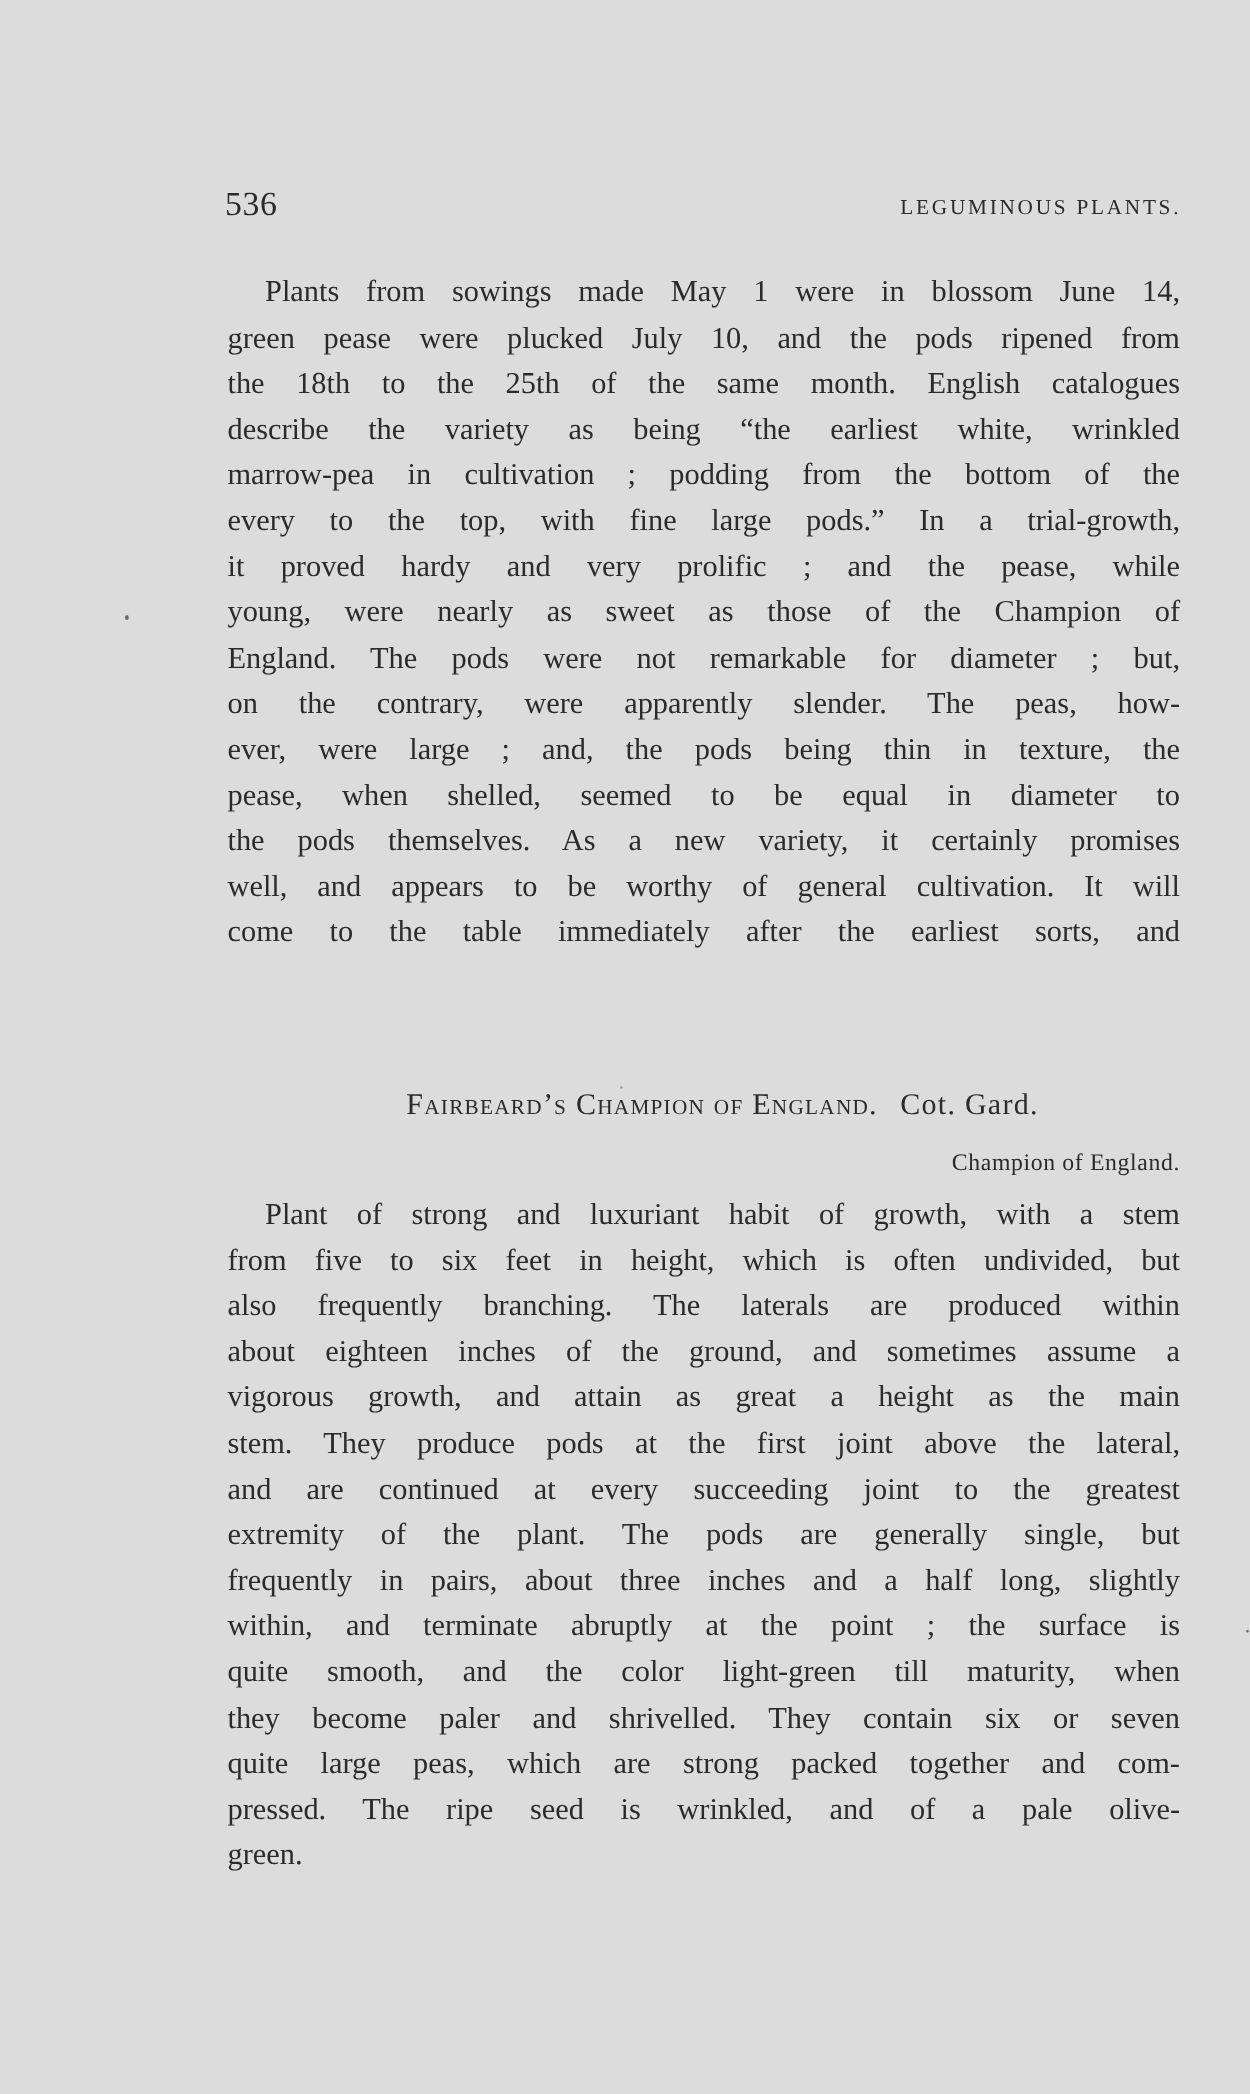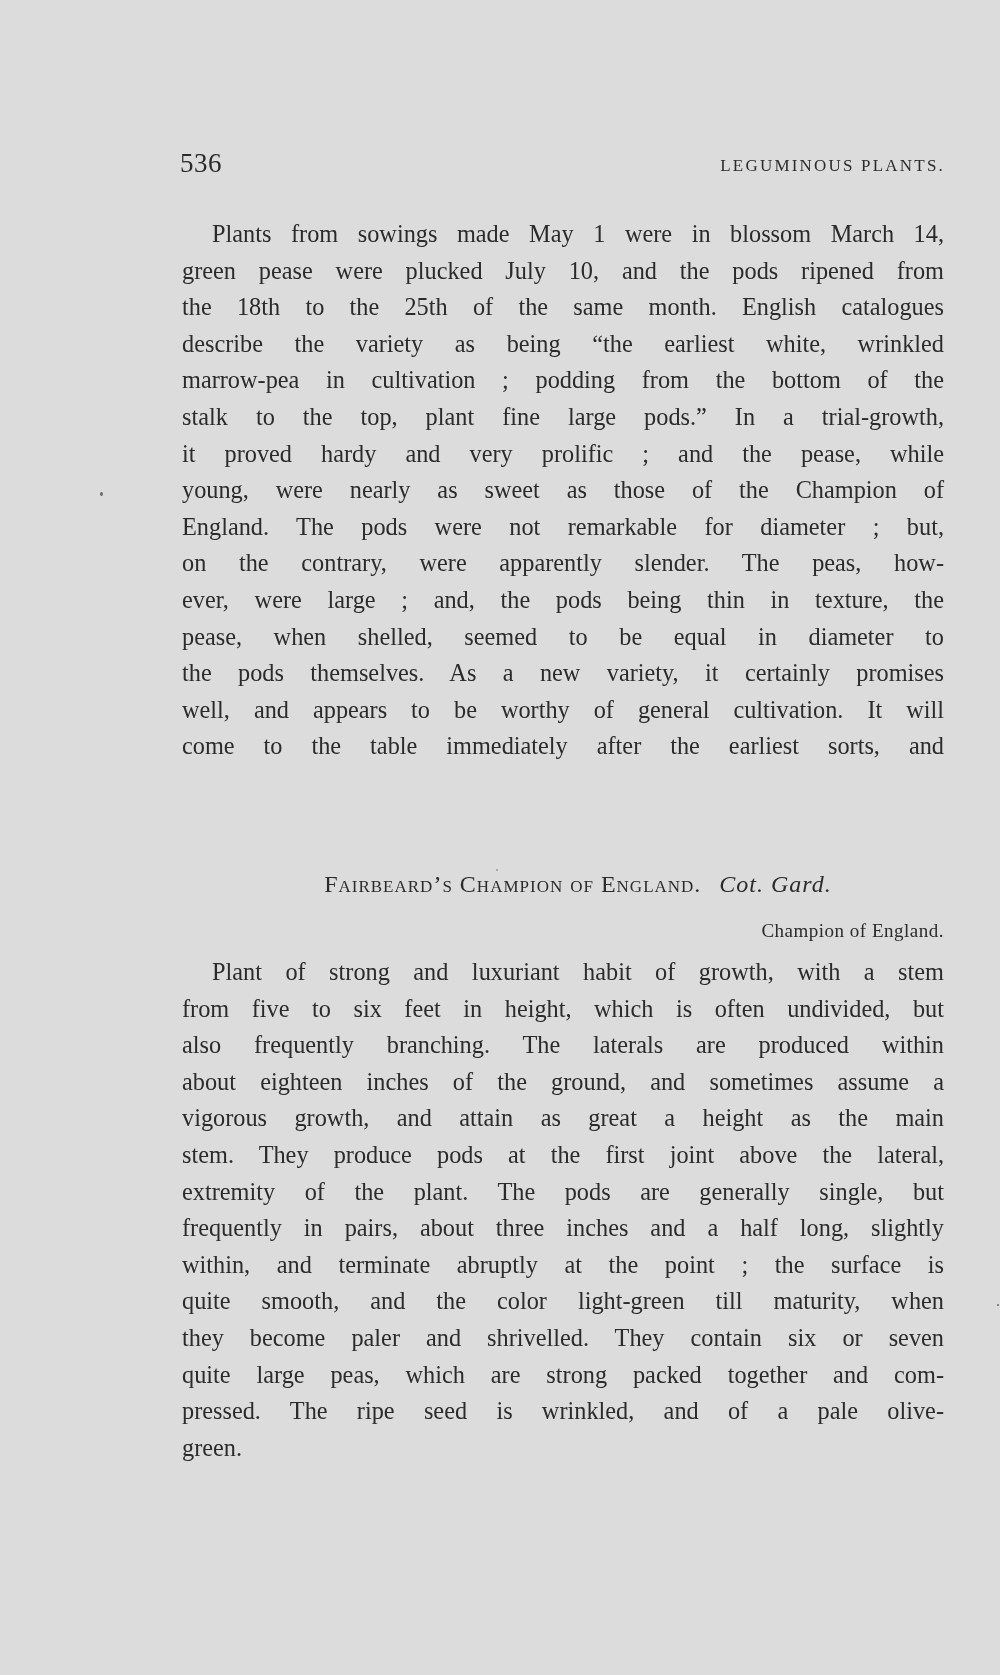--- a/index.html
+++ b/index.html
@@ -76,21 +76,20 @@
       left: 170px;
       width: 762px;
       text-align: center;
       font-size: 24px;
       letter-spacing: 1px;
       font-variant: small-caps;
       padding-left: 30px;
       box-sizing: border-box;
     }
     .section-heading .authority {
-      font-style: italic;
       font-variant: normal;
       margin-left: 18px;
       margin-top: 14px;
     }
     .synonym {
       position: absolute;
       top: 920px;
       left: 170px;
       width: 762px;
       text-align: right;
@@ -117,26 +116,26 @@
 <body>
 
 <div class="page">
 
   <div class="running-head">
     <span class="page-number">536</span>
     <span class="running-title">LEGUMINOUS PLANTS.</span>
   </div>
 
   <div class="body-text para1">
-    <span class="line indent">Plants from sowings made May 1 were in blossom March 14,</span>
+    <span class="line indent">Plants from sowings made May 1 were in blossom June 14,</span>
     <span class="line">green pease were plucked July 10, and the pods ripened from</span>
     <span class="line">the 18th to the 25th of the same month.  English catalogues</span>
     <span class="line">describe the variety as being “the earliest white, wrinkled</span>
     <span class="line">marrow-pea in cultivation ; podding from the bottom of the</span>
-    <span class="line">stalk to the top, plant fine large pods.”  In a trial-growth,</span>
+    <span class="line">every to the top, with fine large pods.”  In a trial-growth,</span>
     <span class="line">it proved hardy and very prolific ; and the pease, while</span>
     <span class="line">young, were nearly as sweet as those of the Champion of</span>
     <span class="line">England.  The pods were not remarkable for diameter ; but,</span>
     <span class="line">on the contrary, were apparently slender.  The peas, how-</span>
     <span class="line">ever, were large ; and, the pods being thin in texture, the</span>
     <span class="line">pease, when shelled, seemed to be equal in diameter to</span>
     <span class="line">the pods themselves.  As a new variety, it certainly promises</span>
     <span class="line">well, and appears to be worthy of general cultivation.  It will</span>
     <span class="line">come to the table immediately after the earliest sorts, and</span>
   </div>
@@ -147,20 +146,21 @@
 
   <div class="synonym">Champion of England.</div>
 
   <div class="body-text para2">
     <span class="line indent">Plant of strong and luxuriant habit of growth, with a stem</span>
     <span class="line">from five to six feet in height, which is often undivided, but</span>
     <span class="line">also frequently branching.  The laterals are produced within</span>
     <span class="line">about eighteen inches of the ground, and sometimes assume a</span>
     <span class="line">vigorous growth, and attain as great a height as the main</span>
     <span class="line">stem.  They produce pods at the first joint above the lateral,</span>
+    <span class="line">and are continued at every succeeding joint to the greatest</span>
     <span class="line">extremity of the plant.  The pods are generally single, but</span>
     <span class="line">frequently in pairs, about three inches and a half long, slightly</span>
     <span class="line">within, and terminate abruptly at the point ; the surface is</span>
     <span class="line">quite smooth, and the color light-green till maturity, when</span>
     <span class="line">they become paler and shrivelled.  They contain six or seven</span>
     <span class="line">quite large peas, which are strong packed together and com-</span>
     <span class="line">pressed.  The ripe seed is wrinkled, and of a pale olive-</span>
     <span class="line last">green.</span>
   </div>
 

